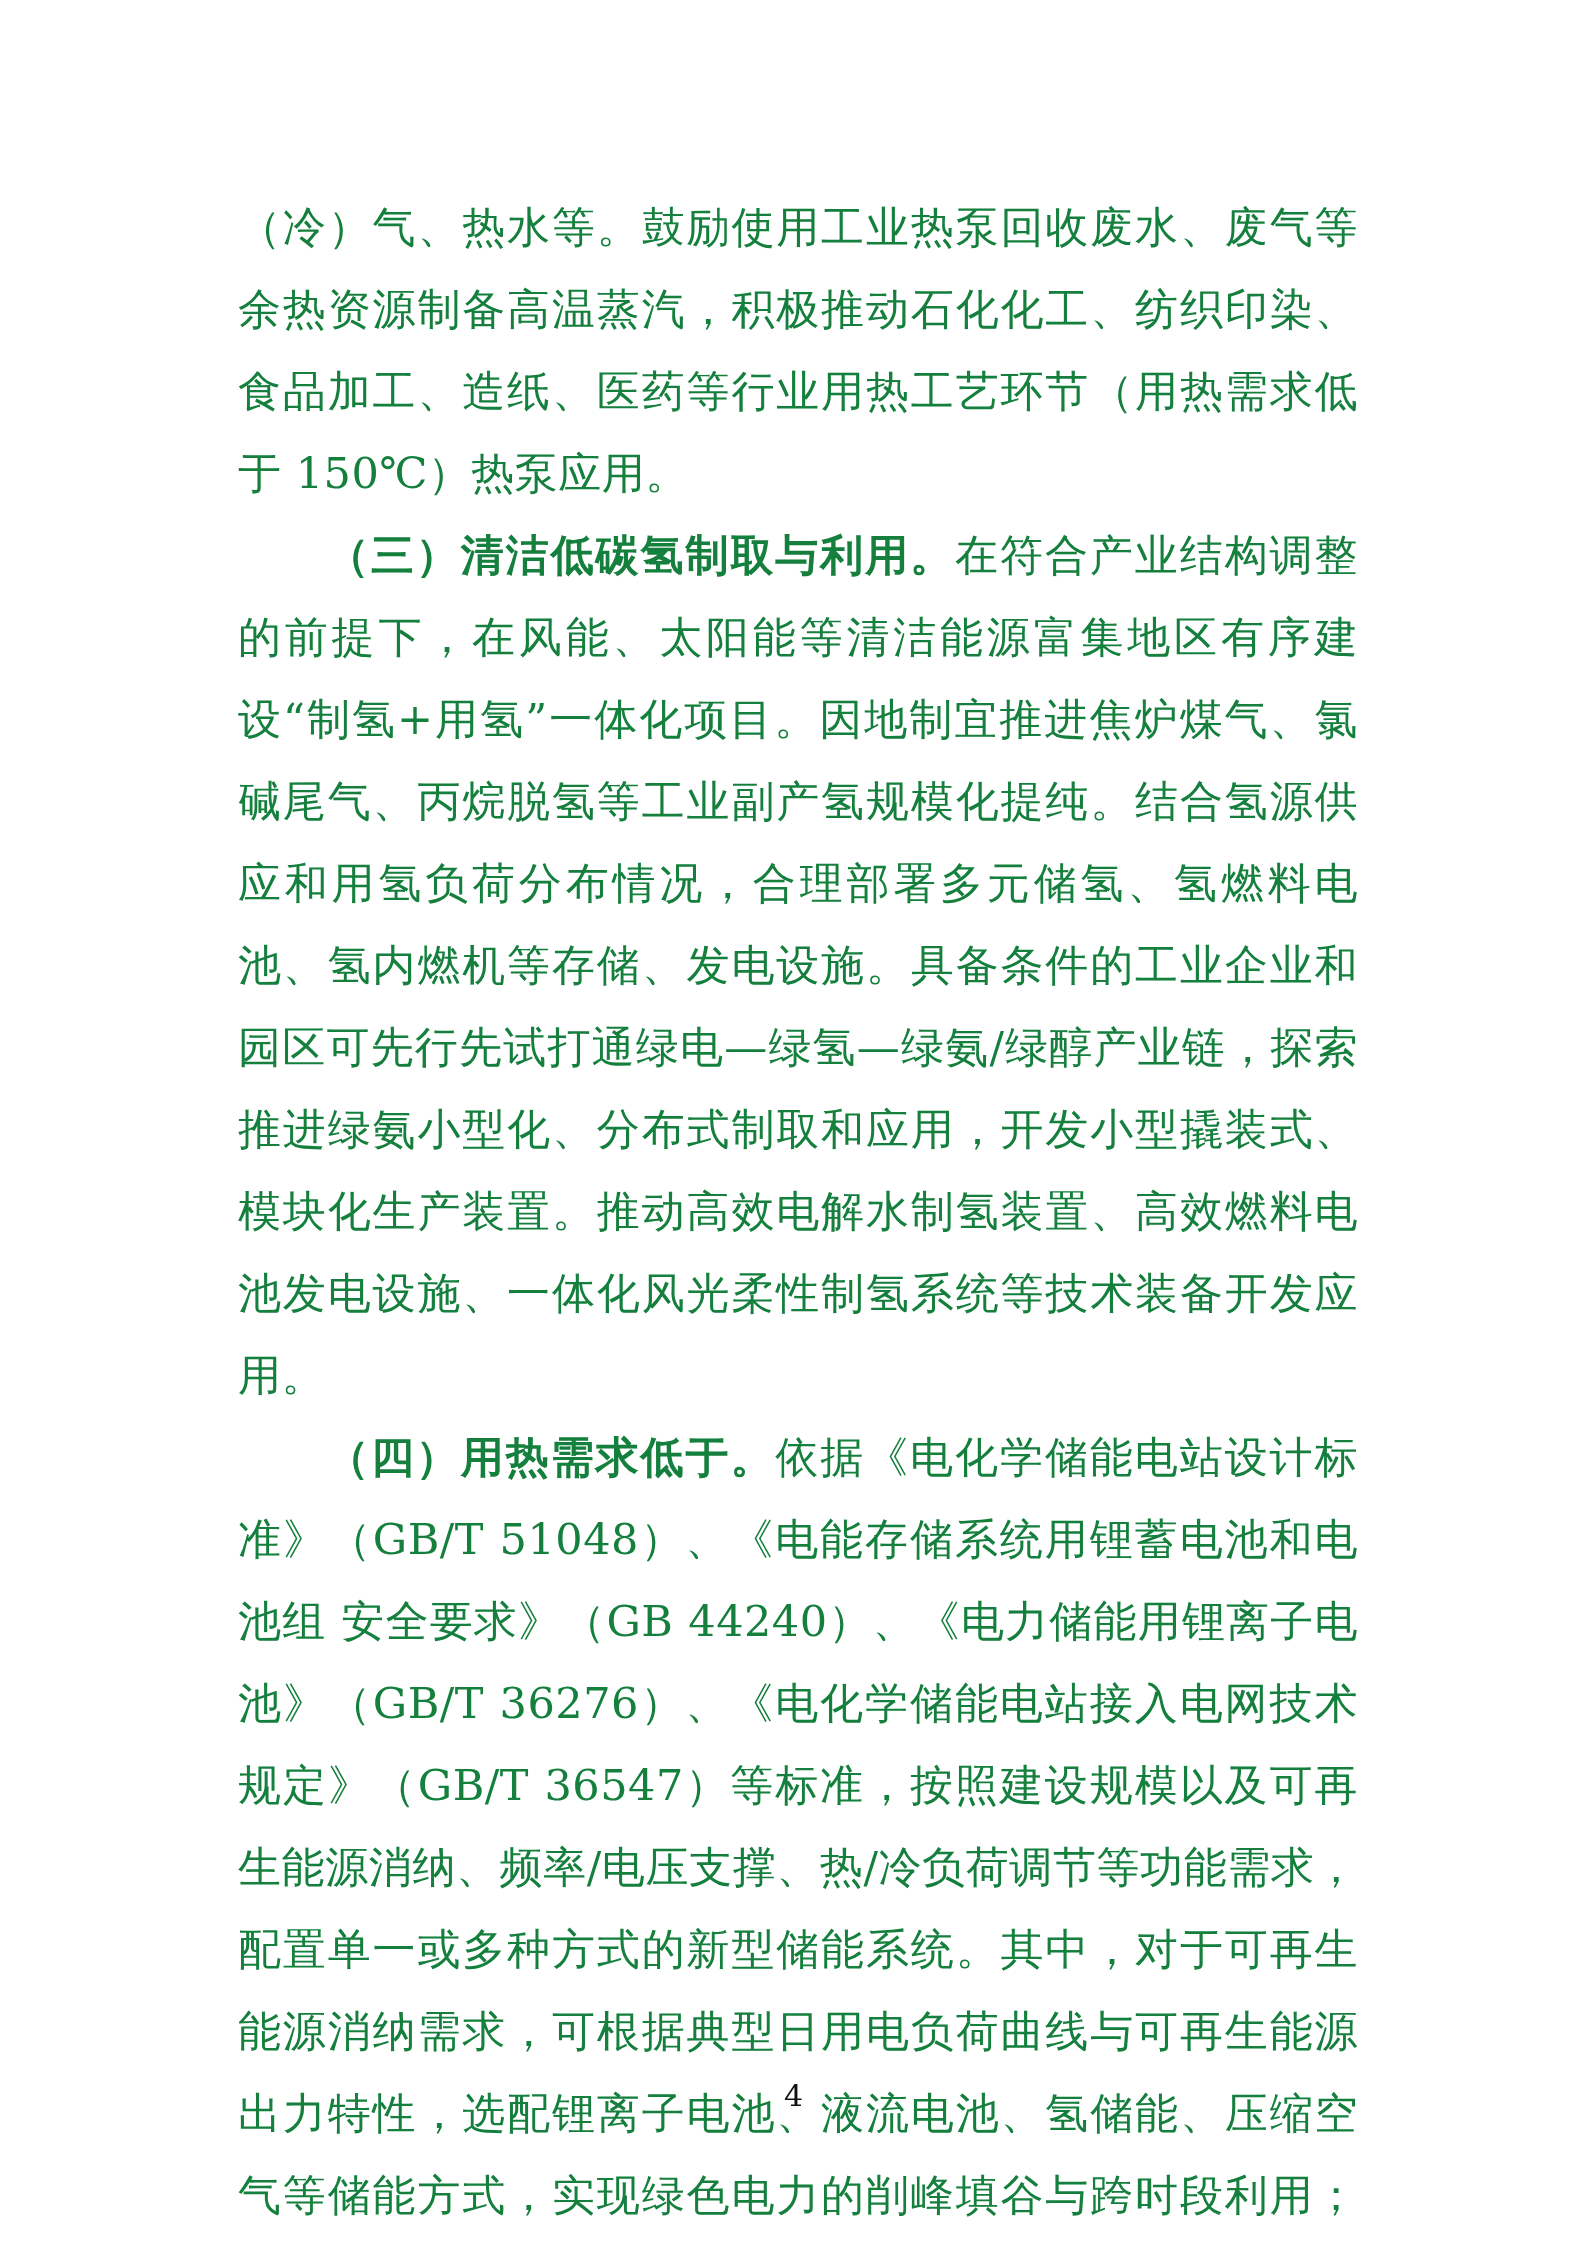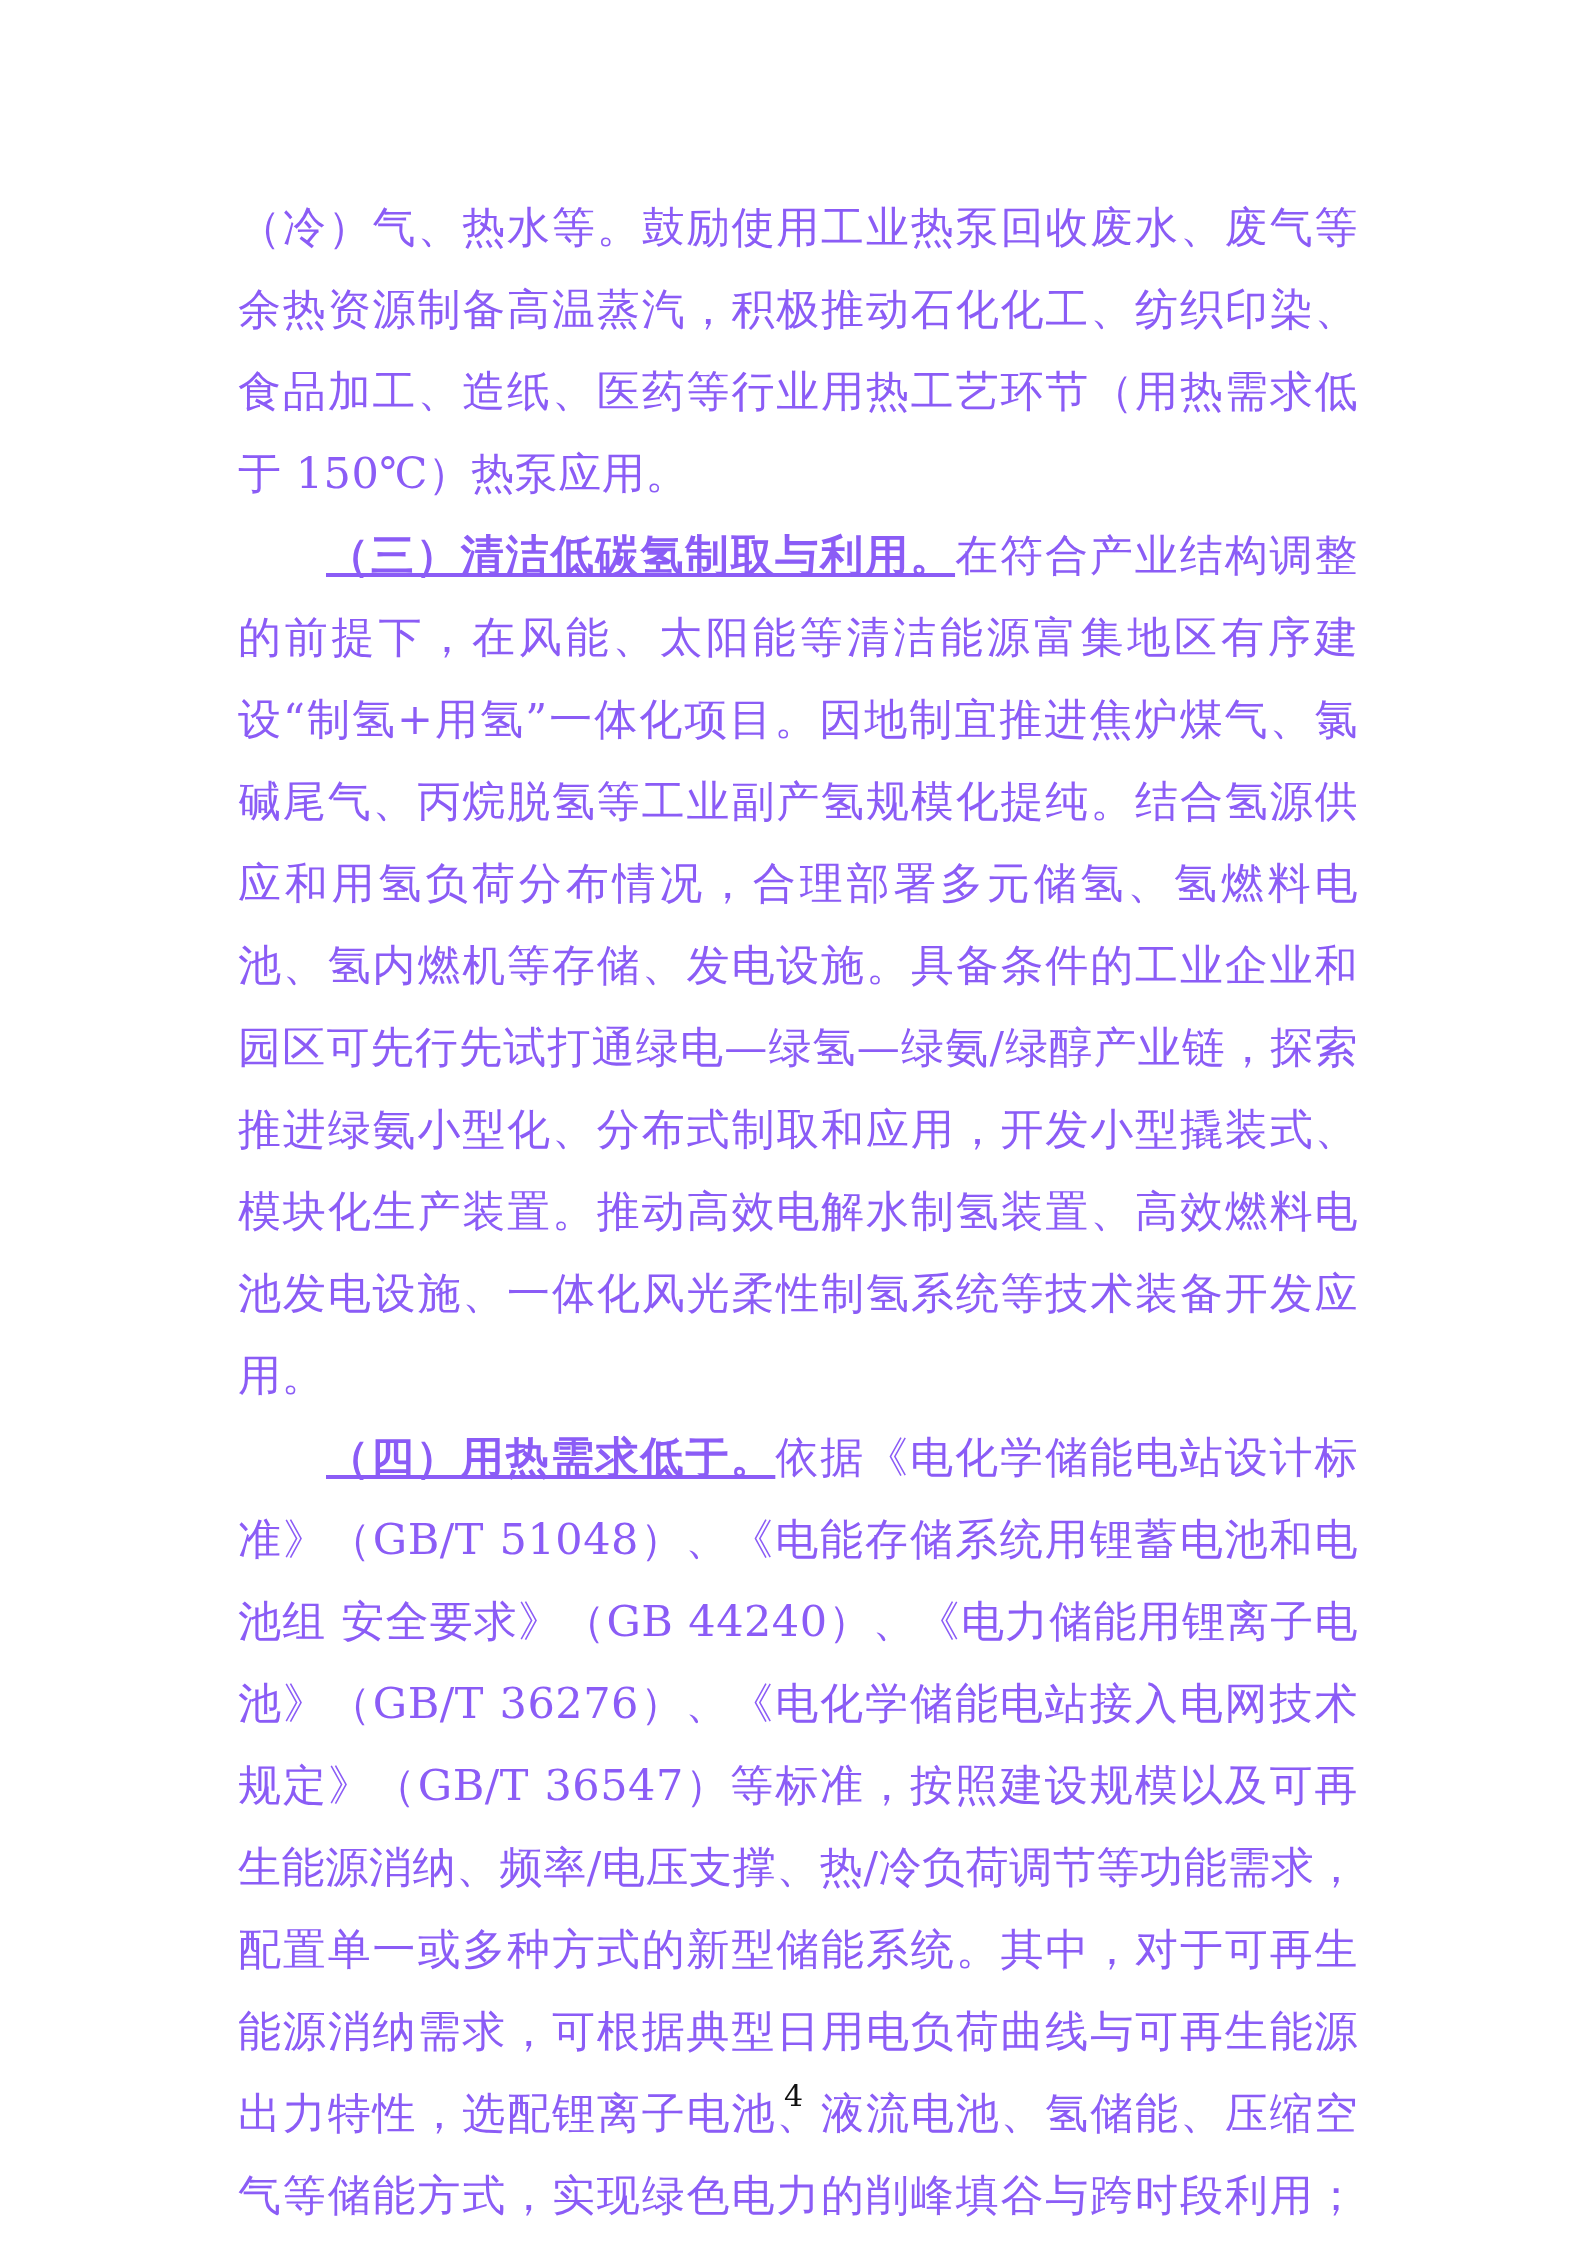--- a/index.html
+++ b/index.html
@@ -23,31 +23,30 @@
     top: 186px;
     width: 1120px;
   }
   .para {
     font-size: 43px;
     line-height: 82px;
     letter-spacing: 0.5px;
     text-align: justify;
     text-justify: inter-ideograph;
     margin: 0;
-    color: #8b5cf6;
+    color: #15803d;
   }
   .para + .para {
     margin-top: 0px;
   }
   .indent {
     text-indent: 88px;
   }
   .bold-lead {
     font-weight: bold;
-    text-decoration: underline;
   }
   .page-number {
     position: absolute;
     left: 0;
     right: 0;
     top: 2078px;
     text-align: center;
     font-size: 30px;
     font-family: "DejaVu Serif", "Liberation Serif", serif;
     color: #111111;

